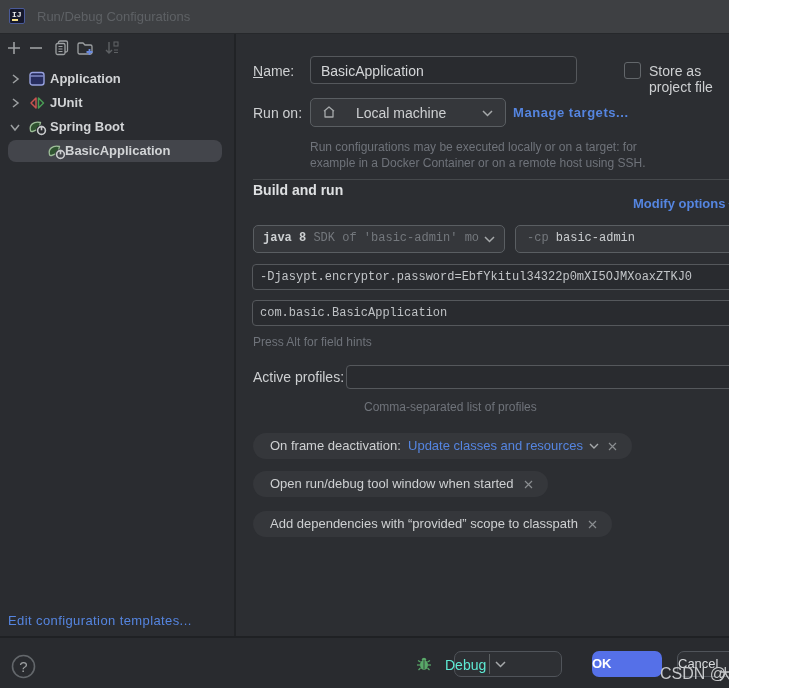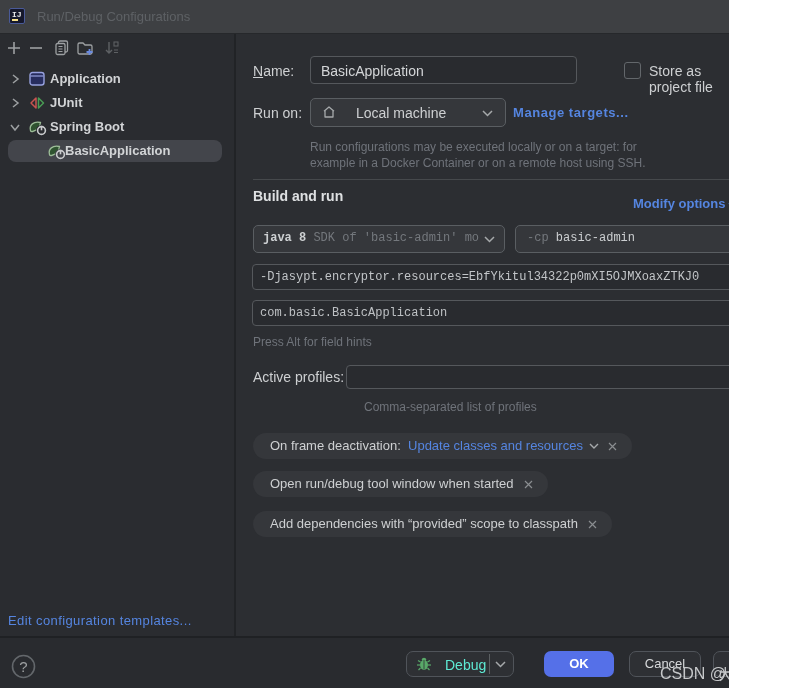--- a/index.html
+++ b/index.html
@@ -15,21 +15,21 @@
   .footline{left:0;top:636px;width:800px;height:2px;background:#1F2124;}
   .treerow{font-weight:bold;font-size:13px;color:#D2D4D6;height:24px;line-height:24px;}
   .sel{left:8px;top:140px;width:214px;height:22px;background:#43454B;border-radius:8px;}
   .lbl{font-size:14px;color:#CED0D2;}
   .dim{font-size:12px;color:#6F737A;}
   .blue{color:#5585E0;}
   .inp{background:#292B2F;border:1px solid #55585C;border-radius:4px;box-sizing:border-box;}
   .combo{background:#35373B;border:1px solid #5A5E62;border-radius:5px;box-sizing:border-box;}
   .mono{font-family:"Liberation Mono",monospace;font-size:12px;}
   .pill{background:#35373B;border-radius:13px;height:26px;line-height:26px;font-size:13px;color:#CED0D2;padding:0 15px 0 17px;display:inline-flex;align-items:center;}
-  .btn{background:#2E3034;border:1px solid #50545A;border-radius:7px;box-sizing:border-box;height:26px;font-size:13px;color:#D8DADC;text-align:center;}
+  .btn{background:#2E3034;border:1px solid #50545A;border-radius:7px;box-sizing:border-box;height:26px;font-size:13px;color:#D8DADC;text-align:left;margin-left:48px;}
 </style>
 </head>
 <body>
 <div id="app">
 
   <div class="abs titlebar"></div>
   <div class="abs" style="left:9px;top:8px;width:16px;height:16px;background:#16182B;border:1px solid #4A5A98;border-radius:2px;box-sizing:border-box;">
      <div class="abs" style="left:2px;top:1px;font-family:'Liberation Mono',monospace;font-size:8px;font-weight:bold;color:#E8E9EC;">IJ</div>
      <div class="abs" style="left:2px;top:10px;width:6px;height:2px;background:#F7E08A;"></div>
   </div>
@@ -131,41 +131,41 @@
     </svg>
   <div class="abs lbl" style="left:356px;top:105px;">Local machine</div>
   <svg class="abs" style="left:482px;top:110px;" width="11" height="7">
       <path d="M1 1 L5.5 5.5 L10 1" stroke="#A6A9AB" stroke-width="1.5" fill="none"></path>
     </svg>
   <div class="abs" style="left:513px;top:105px;font-size:13px;font-weight:bold;letter-spacing:0.55px;"><span class="blue">Manage targets...</span></div>
 
   <div class="abs dim" style="left:310px;top:139px;line-height:16px;">Run configurations may be executed locally or on a target: for<br>example in a Docker Container or on a remote host using SSH.</div>
   <div class="abs" style="left:253px;top:179px;width:531px;height:1px;background:#46494C;"></div>
 
-  <div class="abs lbl" style="left:253px;top:188px;font-weight:bold;color:#DEE0E2;">Build and run</div>
+  <div class="abs lbl" style="left:253px;top:182px;font-weight:bold;color:#DEE0E2;">Build and run</div>
   <div class="abs" style="left:633px;top:196px;font-size:13px;font-weight:bold;"><span class="blue">Modify options</span></div>
   <svg class="abs" style="left:728px;top:202px;" width="11" height="7">
       <path d="M1 1 L5.5 5.5 L10 1" stroke="#5585E0" stroke-width="1.6" fill="none"></path>
     </svg>
   <div class="abs" style="left:744px;top:196px;font-size:13px;color:#64686B;letter-spacing:0.5px;">Alt+M</div>
 
   <div class="abs combo" style="left:253px;top:225px;width:252px;height:28px;"></div>
   <div class="abs mono" style="left:263px;top:231px;color:#CDD0D2;font-weight:bold;">java 8 <span style="font-weight:normal;color:#74787D;">SDK of 'basic-admin' mo</span></div>
   <svg class="abs" style="left:484px;top:236px;" width="11" height="7">
       <path d="M1 1 L5.5 5.5 L10 1" stroke="#A6A9AB" stroke-width="1.5" fill="none"></path>
     </svg>
 
   <div class="abs combo" style="left:515px;top:225px;width:266px;height:28px;"></div>
   <div class="abs mono" style="left:527px;top:231px;color:#74787D;">-cp <span style="color:#CDD0D2;">basic-admin</span></div>
   <svg class="abs" style="left:760px;top:236px;" width="11" height="7">
       <path d="M1 1 L5.5 5.5 L10 1" stroke="#A6A9AB" stroke-width="1.5" fill="none"></path>
     </svg>
 
   <div class="abs inp" style="left:252px;top:264px;width:497px;height:26px;"></div>
-  <div class="abs mono" style="left:260px;top:270px;color:#C2C5C8;">-Djasypt.encryptor.resources=EbfYkitul34322p0mXI5OJMXoaxZTKJ0</div>
+  <div class="abs mono" style="left:260px;top:270px;color:#C2C5C8;">-Djasypt.encryptor.password=EbfYkitul34322p0mXI5OJMXoaxZTKJ0</div>
   <svg class="abs" style="left:730px;top:270px;" width="14" height="14">
       <rect x="0.8" y="0.8" width="11.5" height="12.4" rx="1.8" fill="none" stroke="#8FA0C2" stroke-width="1.2"></rect>
       <path d="M3 4.3 h7 M3 7 h7 M3 9.7 h7" stroke="#8FA0C2" stroke-width="1.1"></path>
     </svg>
   <div class="abs inp" style="left:749px;top:264px;width:33px;height:26px;"></div>
   <svg class="abs" style="left:757px;top:270px;" width="14" height="14">
       <path d="M8.2 5.8 L12 2 M12 2 h-3.6 M12 2 v3.6 M5.8 8.2 L2 12 M2 12 h3.6 M2 12 v-3.6" stroke="#9DA0A2" stroke-width="1.3" fill="none"></path>
     </svg>
 
   <div class="abs inp" style="left:252px;top:300px;width:530px;height:26px;"></div>

